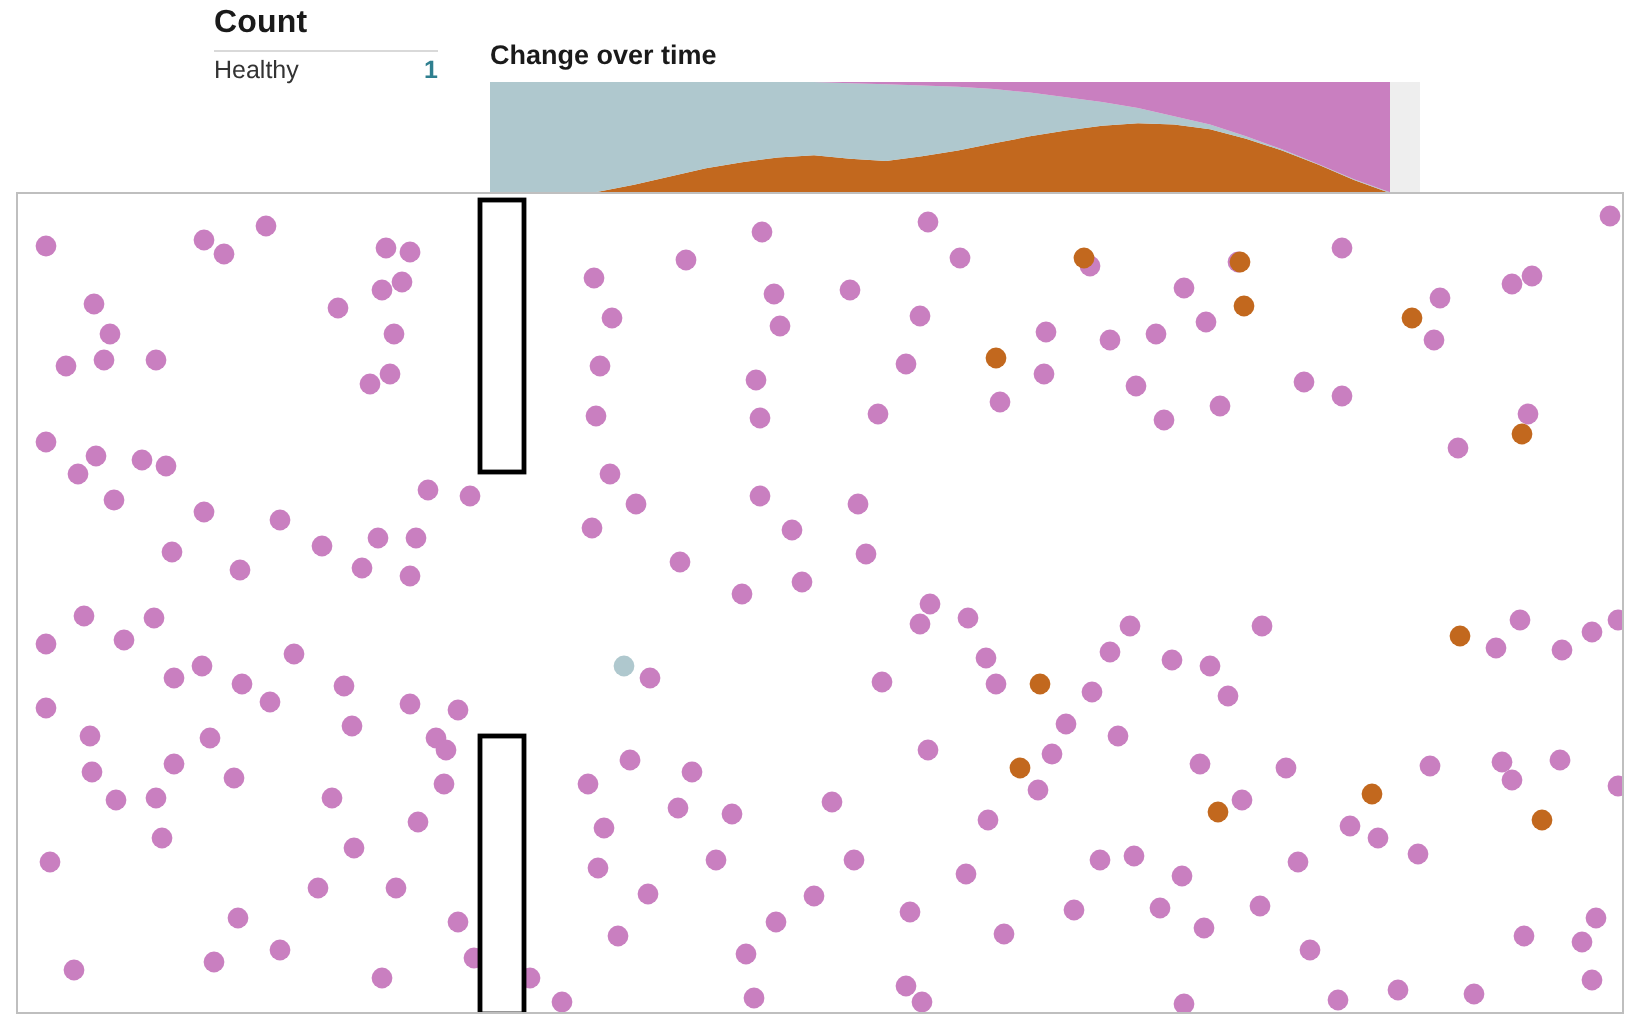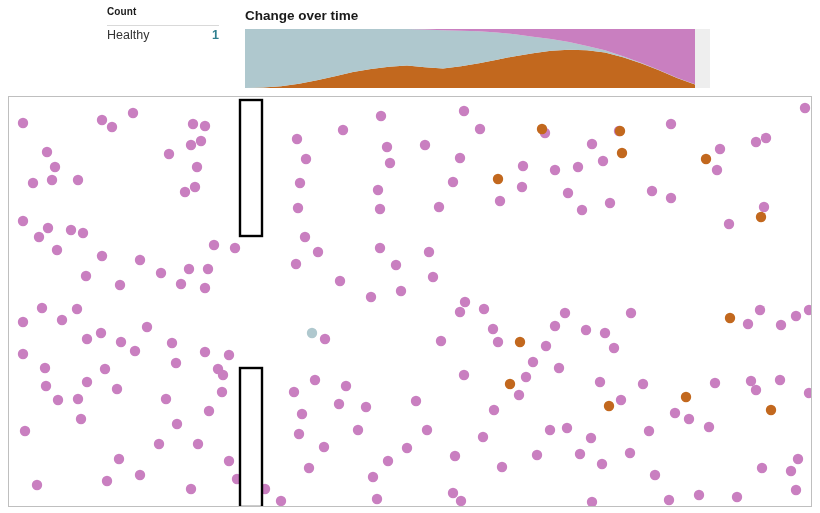--- a/index.html
+++ b/index.html
@@ -10,35 +10,35 @@
     overflow:hidden;
     position:relative;
   }
   #root{position:relative;width:820px;height:513px;}
 
   
   .header{position:absolute;left:0;top:0;width:820px;height:95px;}
 
   .count-panel{position:absolute;left:107px;top:4px;width:112px;}
   .panel-title{
-    font-size:10px;font-weight:bold;color:#1a1a1a;
+    font-size:16px;font-weight:bold;color:#1a1a1a;
     letter-spacing:.1px;margin:0 0 6px 0;line-height:15px;
   }
   .count-table{width:112px;border-collapse:collapse;}
   .count-table tr{height:18px;}
   .count-table td{
     font-size:12.5px;line-height:18px;padding:0;
     border-top:1px solid #d9d9d9;
     vertical-align:middle;
   }
   .count-table tr:first-child td{border-top:1px solid #d9d9d9;}
   .ct-label{color:#333333;text-align:left;padding-left:1px;}
   .ct-value{font-weight:bold;text-align:right;padding-right:2px;}
 
-  .chart-panel{position:absolute;left:245px;top:8px;}
+  .chart-panel{position:absolute;left:245px;top:20px;}
   .chart-title{
     font-size:13.5px;font-weight:bold;color:#1a1a1a;
     margin:0 0 6px 0;line-height:15px;
   }
   .chart-wrap{
     position:relative;width:465px;height:59px;
     background:#eeeeee;
   }
   .chart-wrap svg{display:block;}
 

